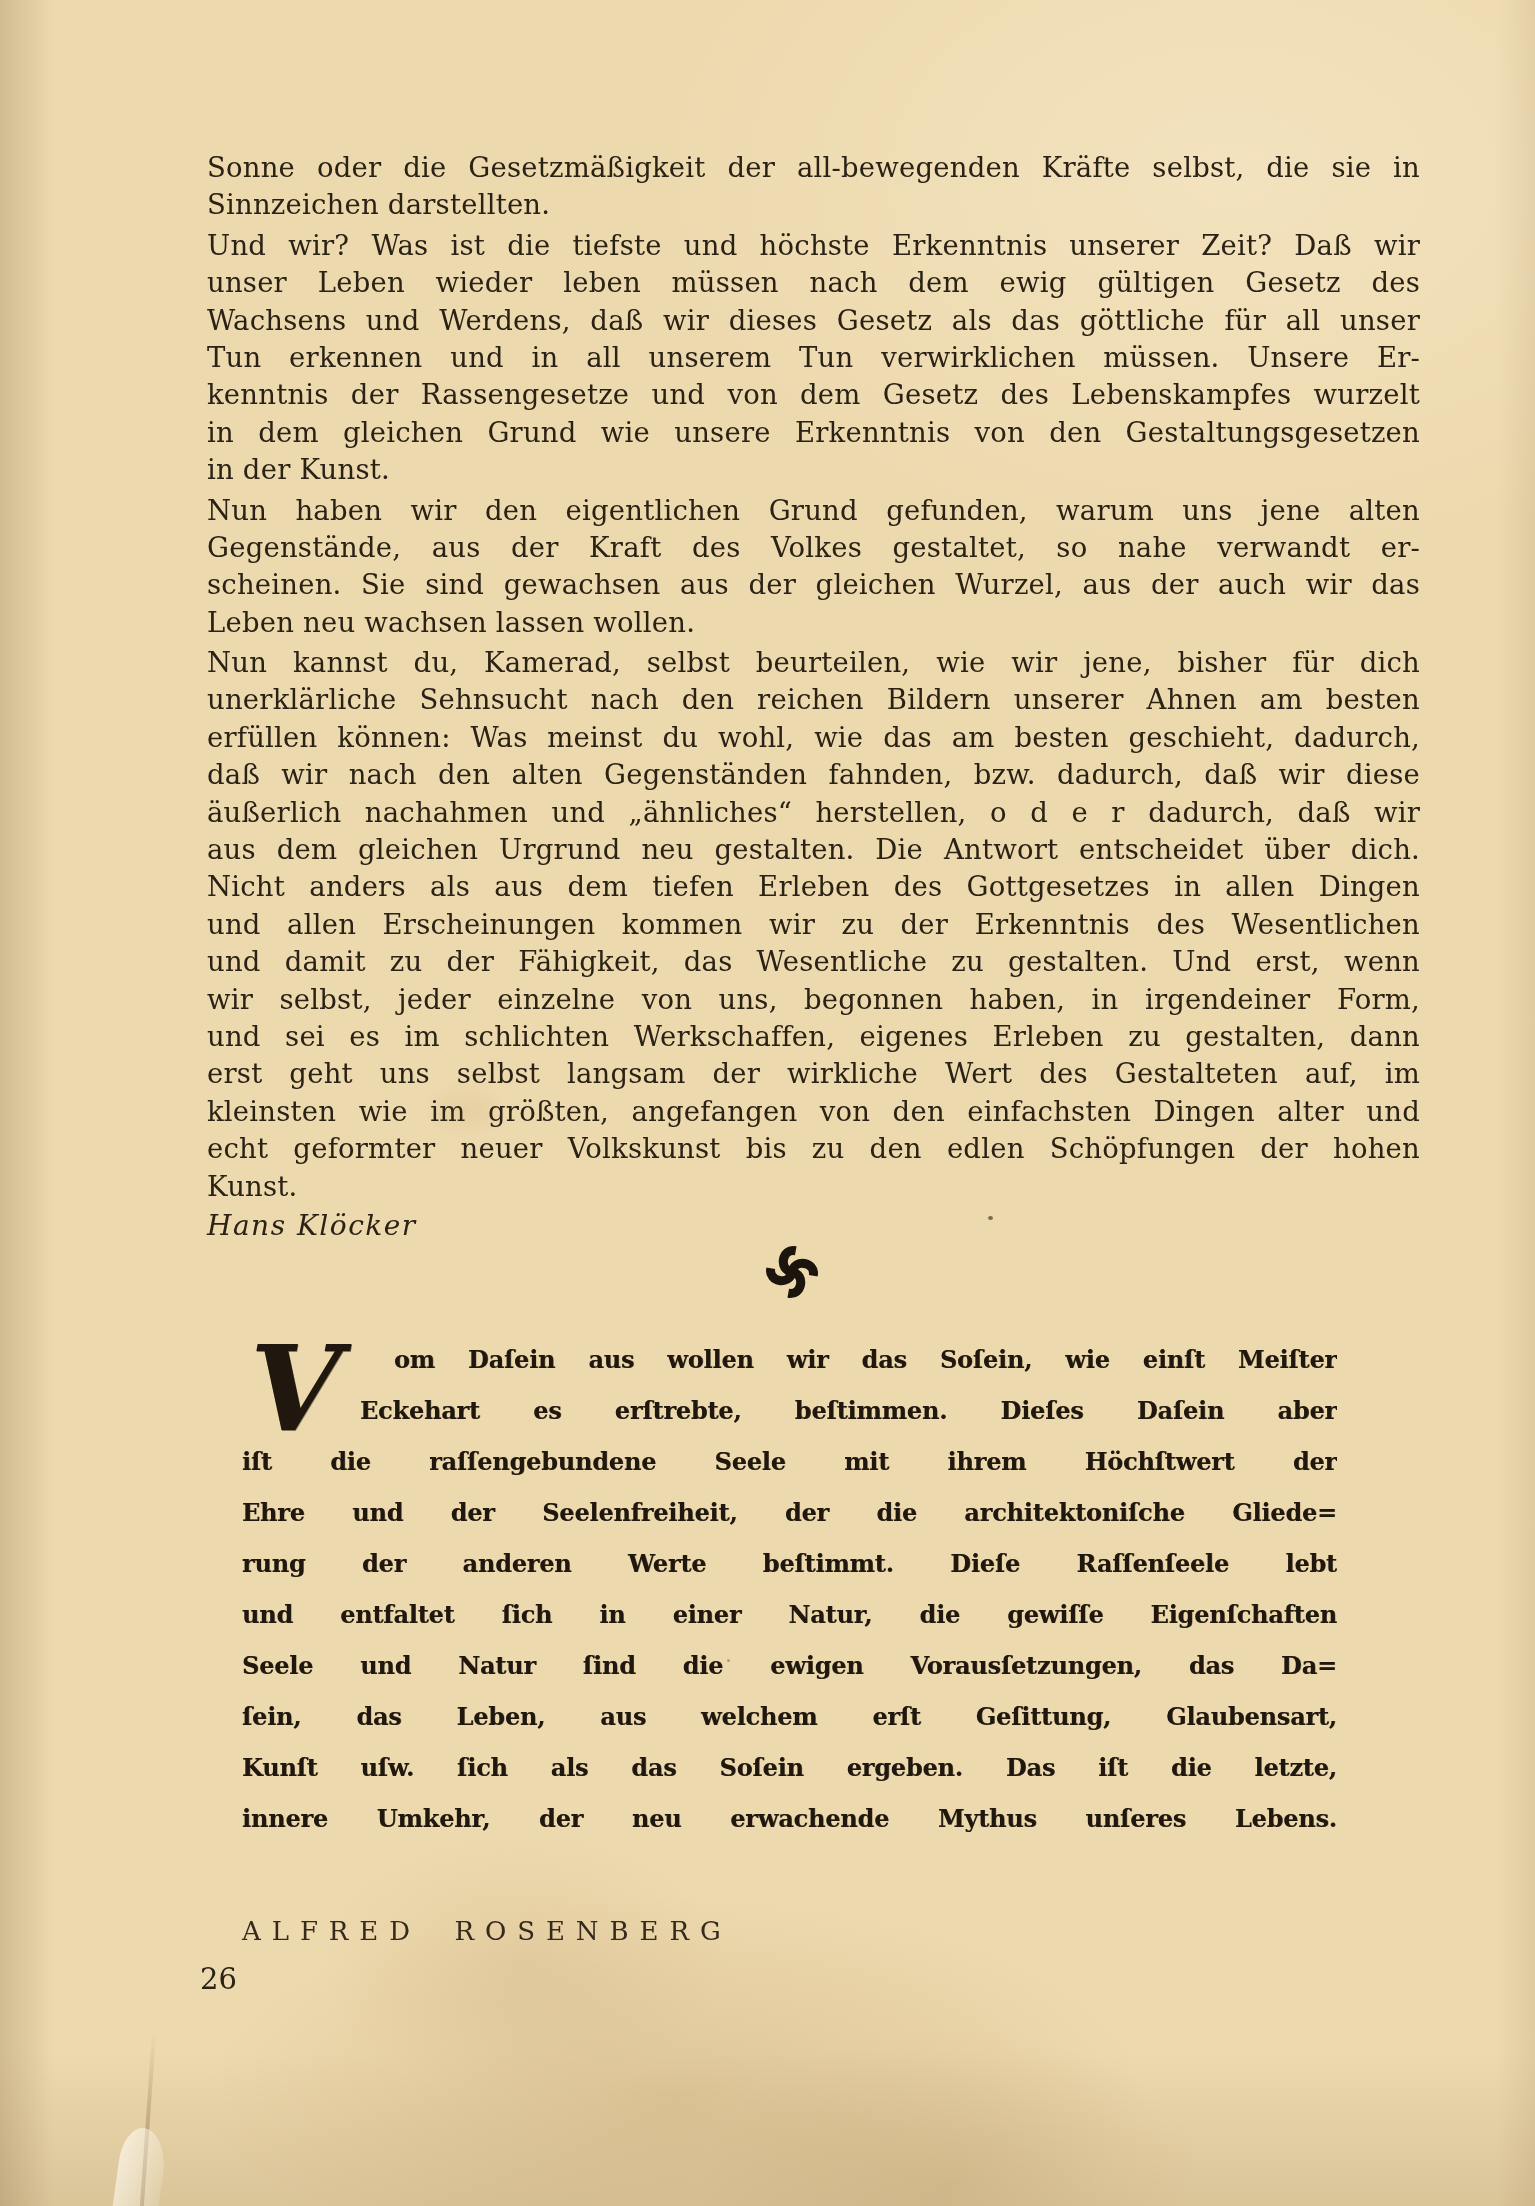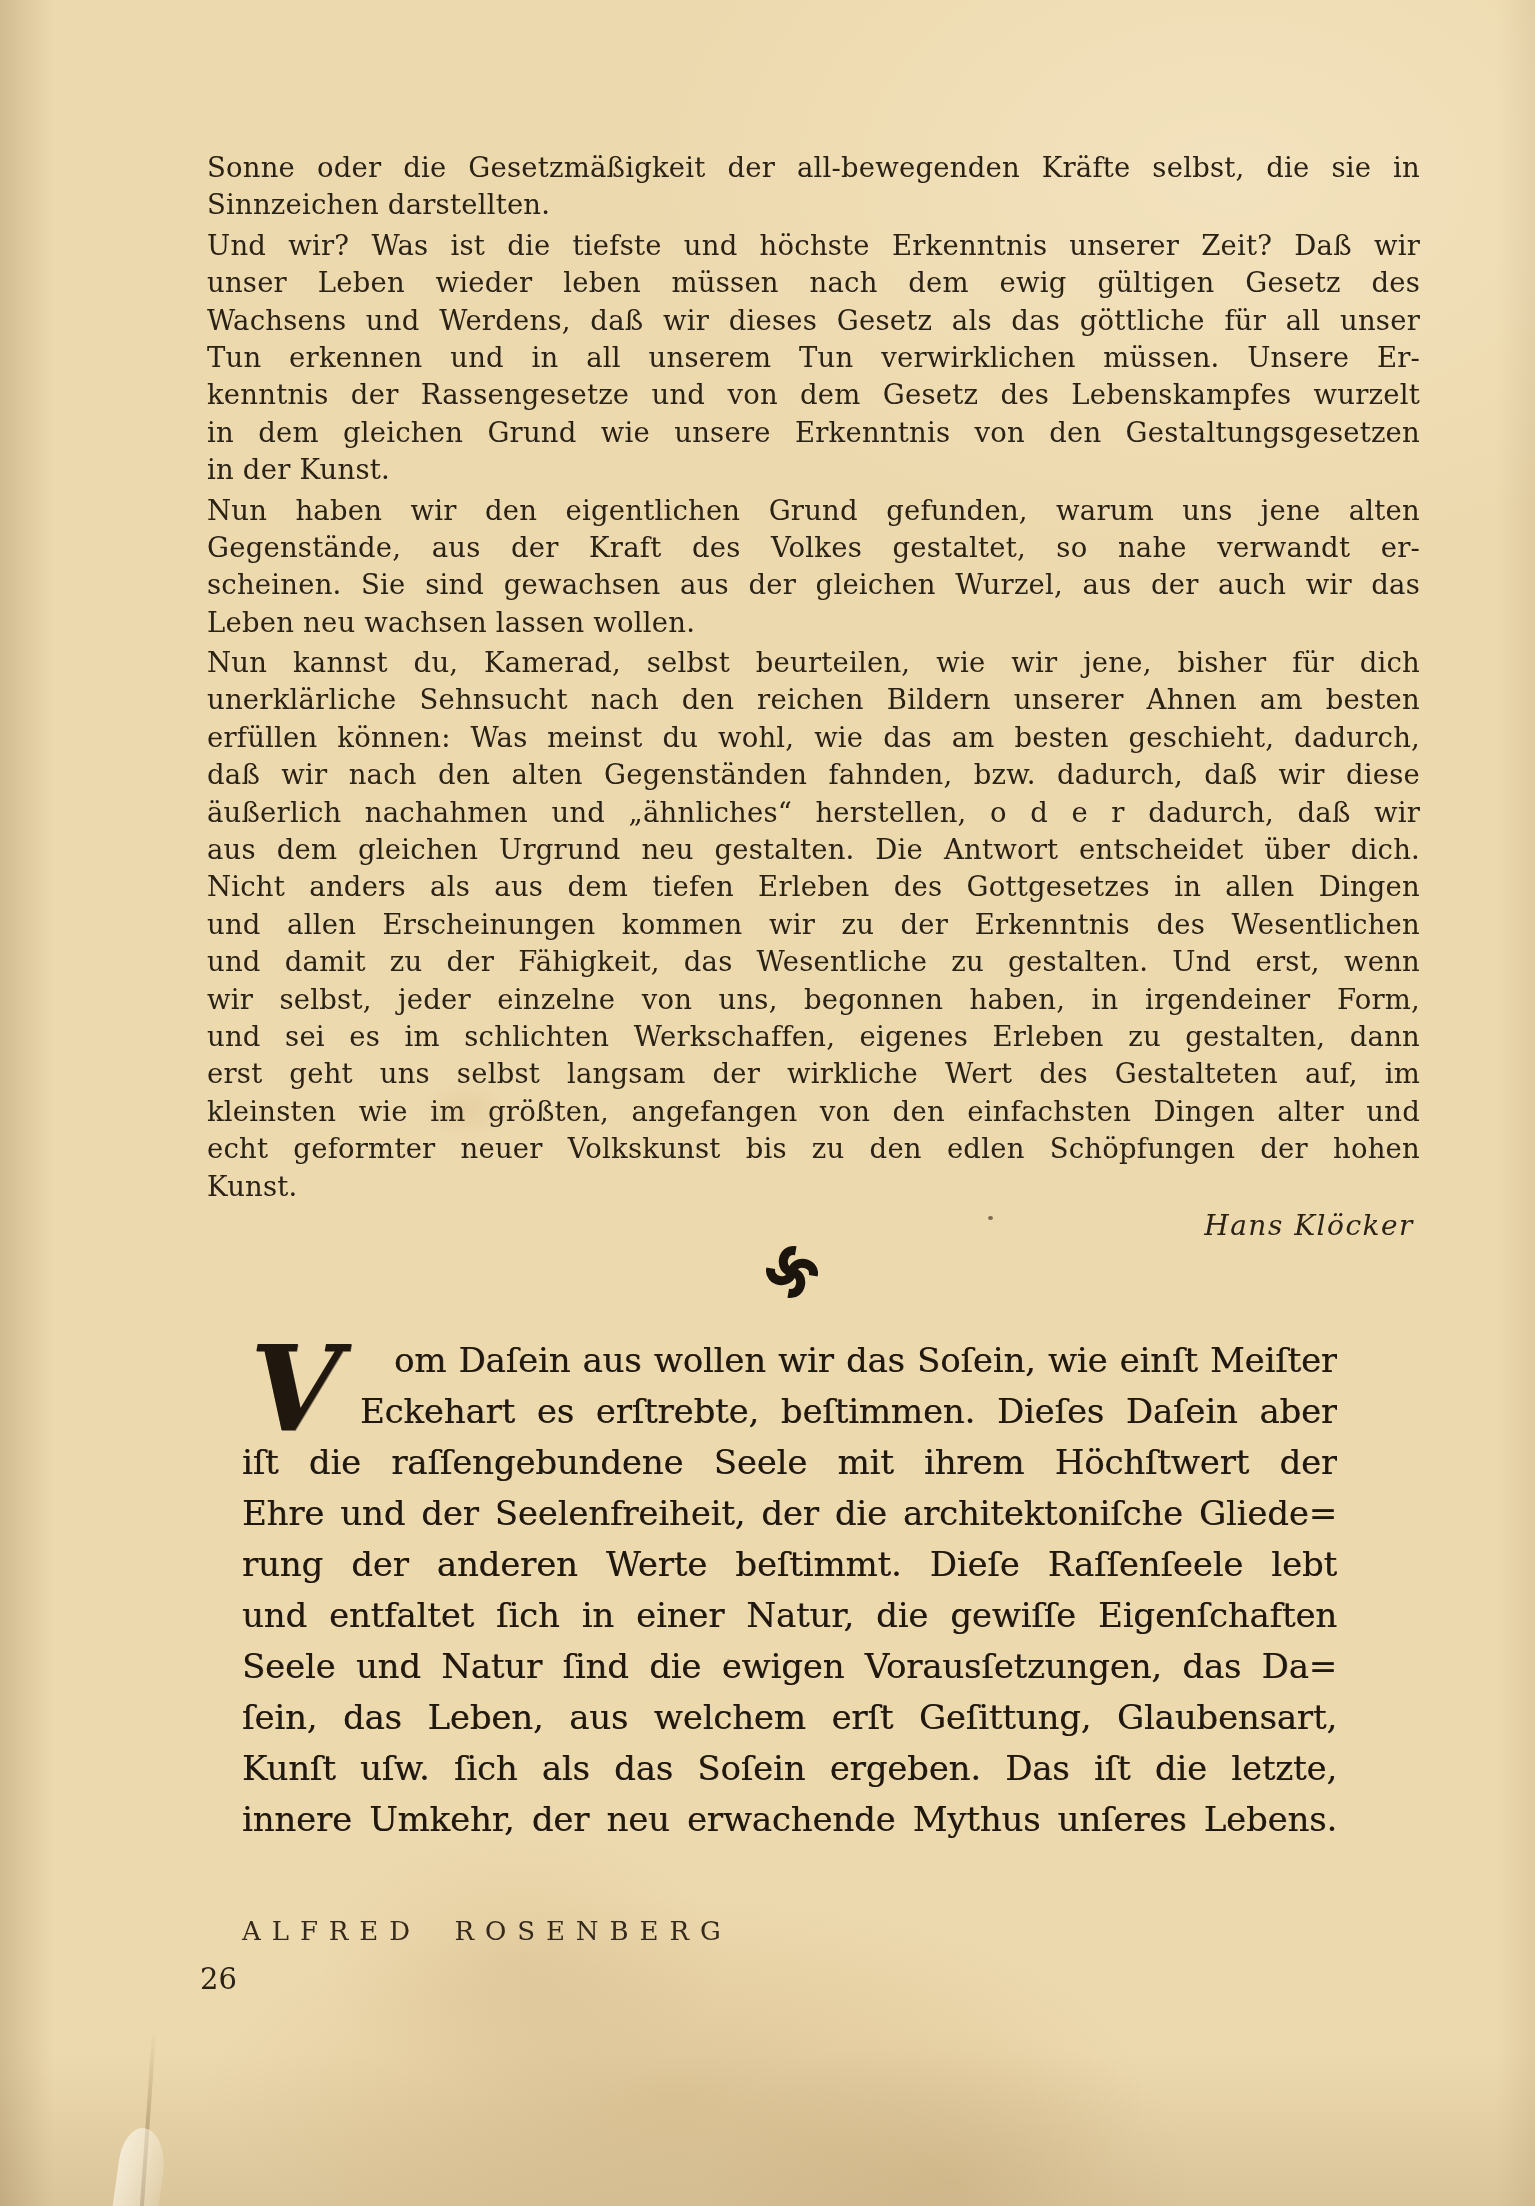--- a/index.html
+++ b/index.html
@@ -22,31 +22,31 @@
   
   .article { position:absolute; left:207px; top:149px; width:1213px; }
   .para { margin:0 0 3px 0; }
   .line {
     height:37.4px; line-height:37.4px; overflow:hidden;
     font-size:27.5px; letter-spacing:0.2px;
     text-align:justify;
   }
   .line.j::after { content:""; display:inline-block; width:100%; height:0; }
   .signature {
-    margin-top:4px; text-align:right;
+    margin-top:4px; text-align:left;
     font-style:italic; font-size:28px; letter-spacing:1.5px;
     padding-right:6px;
   }
   
   .ornament { position:absolute; left:766px; top:1244px; width:52px; height:56px; transform:rotate(10deg); }
   
   .quote { position:absolute; left:242px; top:1338px; width:1095px; color:#20180e; }
   .fline {
     height:51px; line-height:44px; overflow:hidden;
-    font-weight:normal; font-size:34px; letter-spacing:-0.2px;
+    font-weight:bold; font-size:24px; letter-spacing:-0.2px;
     text-align:justify;
     text-shadow:0.4px 0.4px 0 rgba(32,24,14,0.55);
   }
   .fline::after { content:""; display:inline-block; width:100%; height:0; }
   .fline.f1 { padding-left:152px; }
   .fline.f2 { padding-left:118px; }
   .dropcap {
     position:absolute; left:250px; top:1330px;
     font-size:118px; line-height:1; font-weight:bold; font-style:italic;
     color:#20180e; text-shadow:0.6px 0.6px 0 rgba(32,24,14,0.5);

